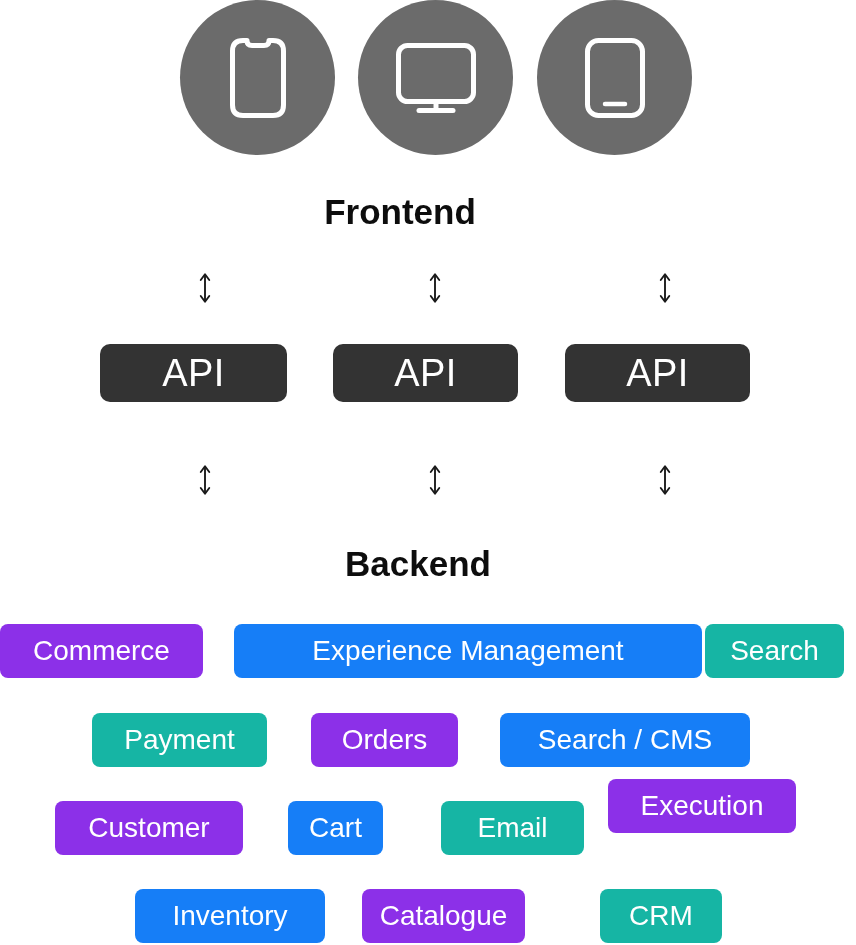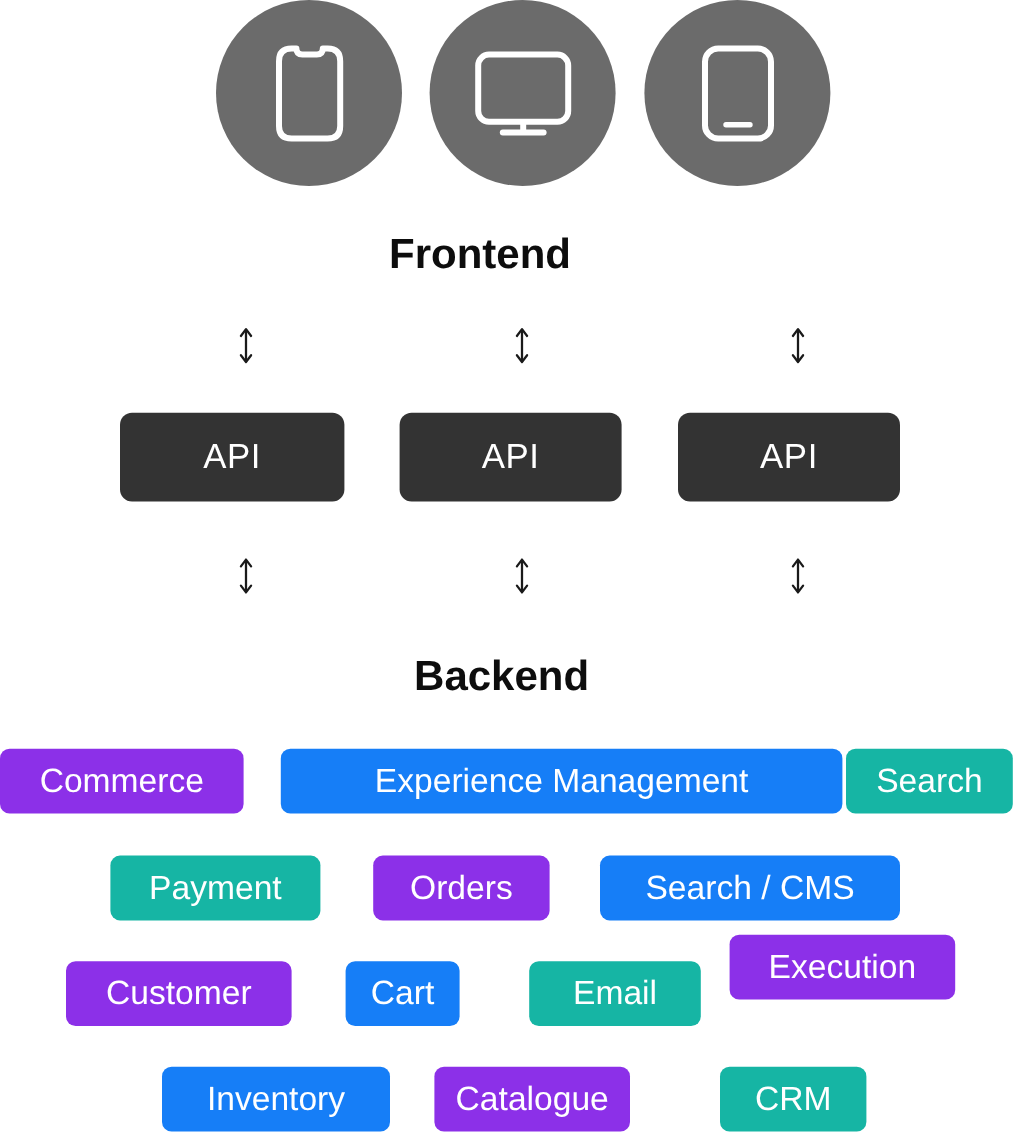--- a/index.html
+++ b/index.html
@@ -12,24 +12,24 @@
     background:var(--device-gray,#6b6b6b);
     display:flex;align-items:center;justify-content:center;
   }
   .device-circle svg{display:block;}
   .layer-title{
     position:absolute;transform:translateX(-50%);
     font-size:35px;font-weight:600;color:#0d0d0d;white-space:nowrap;line-height:36px;
   }
   .updown{position:absolute;width:16px;height:34px;}
   .api-box{
-    position:absolute;top:344px;height:74px;border-radius:10px;
+    position:absolute;top:344px;height:58px;border-radius:10px;
     background:var(--api-dark,#333333);
     display:flex;align-items:center;justify-content:center;
-    color:#ffffff;font-size:29px;font-weight:400;letter-spacing:0.5px;
+    color:#ffffff;font-size:38px;font-weight:400;letter-spacing:0.5px;
   }
   .pill{
     position:absolute;height:54px;border-radius:8px;
     display:flex;align-items:center;justify-content:center;
     color:#ffffff;font-size:28px;font-weight:500;white-space:nowrap;
   }
   .purple{background:var(--purple,#8c30e8);}
   .blue{background:var(--blue,#167ef7);}
   .teal{background:var(--teal,#16b5a4);}
 </style>

